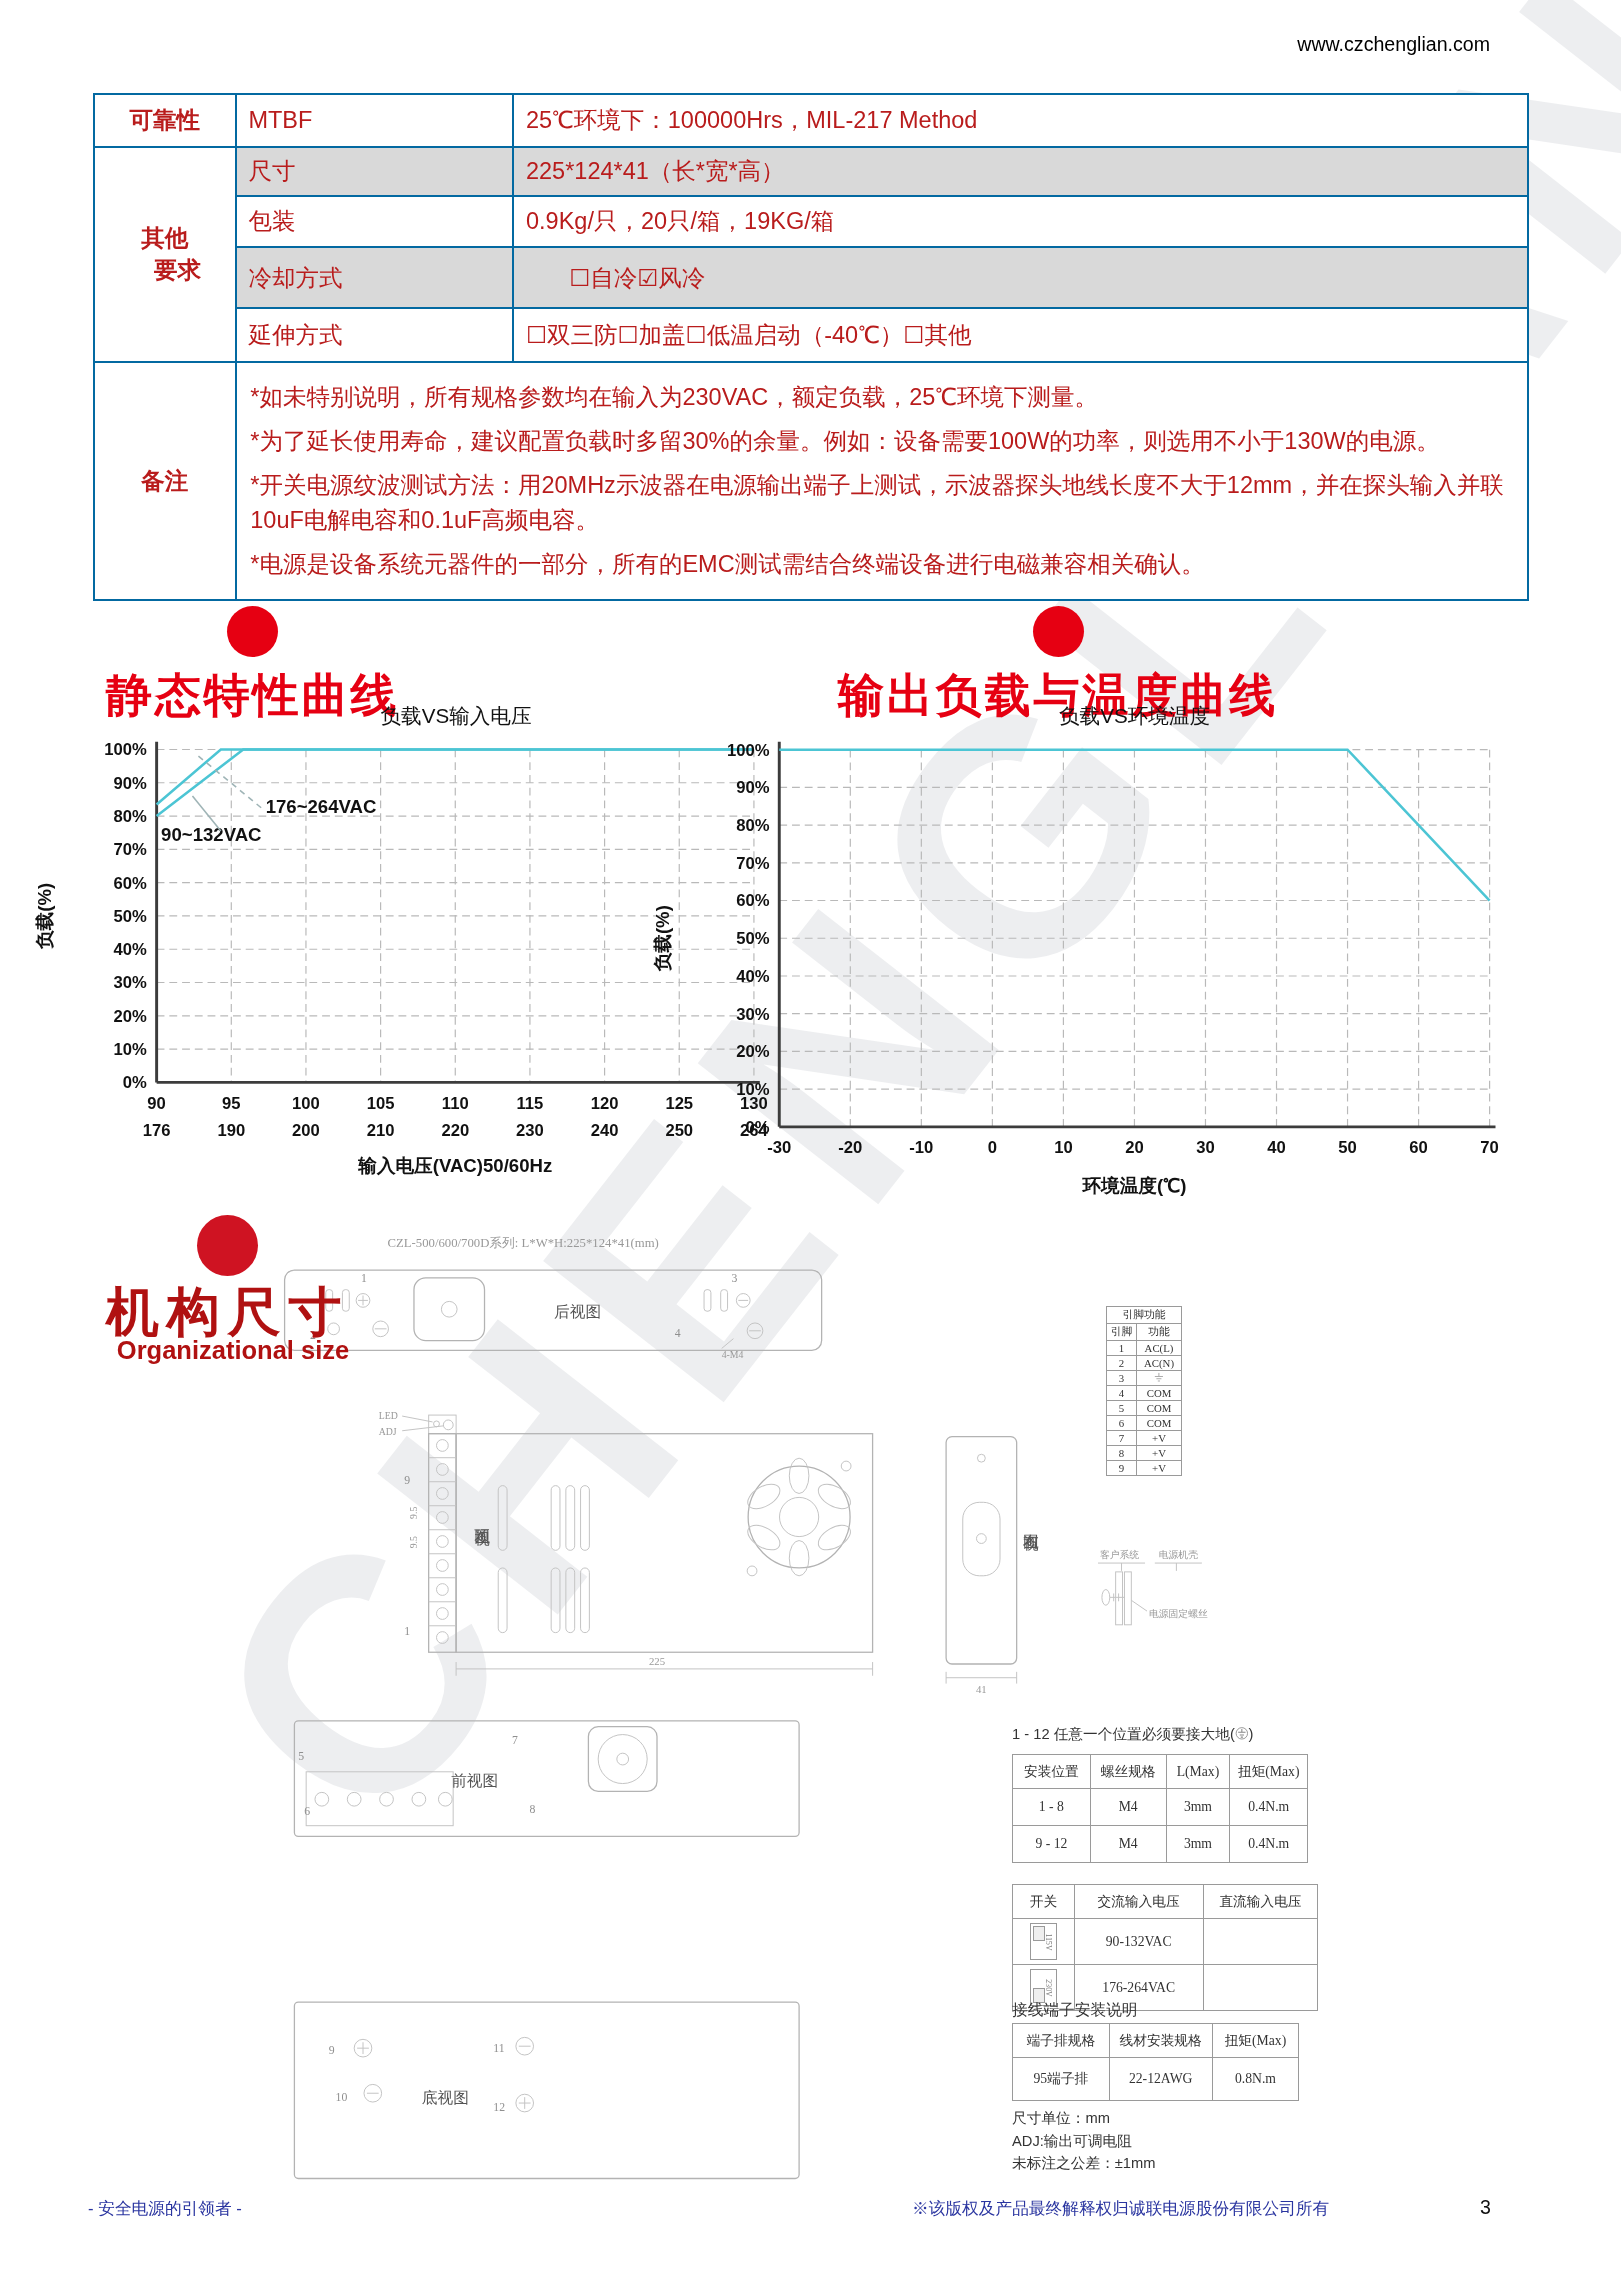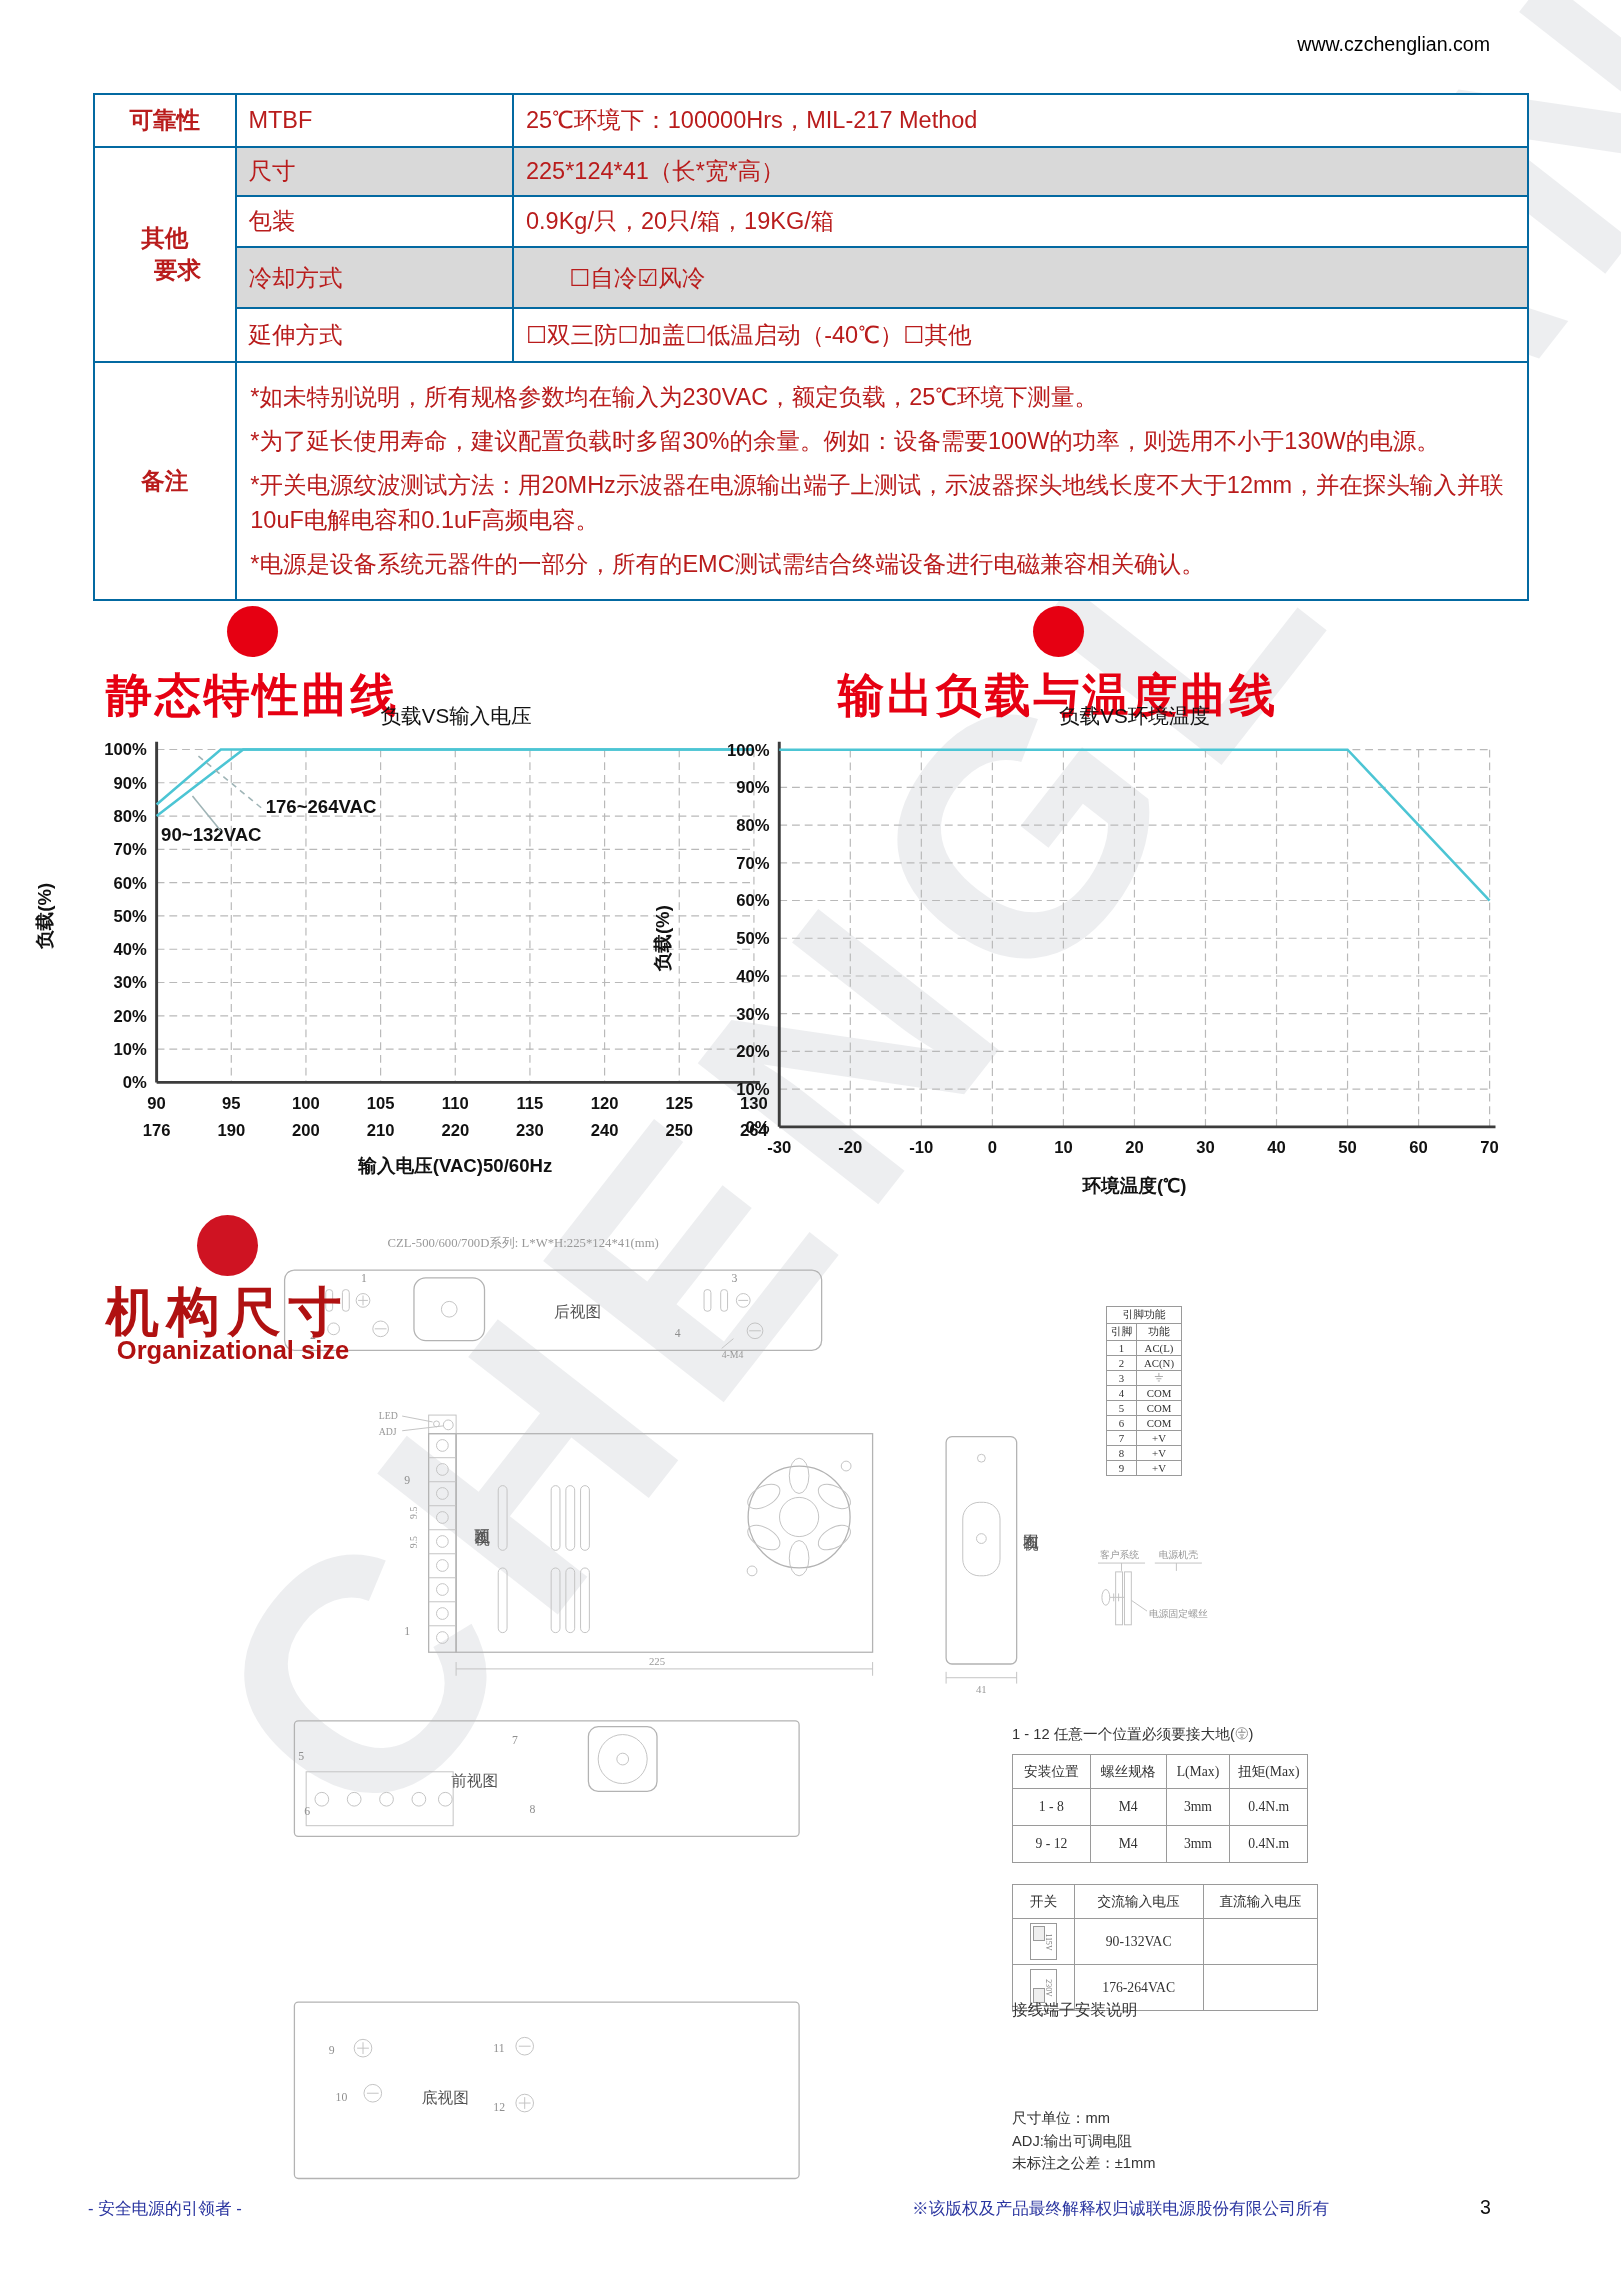--- a/index.html
+++ b/index.html
@@ -500,20 +500,34 @@
           <span class="swlabel">230V</span>
         </div>
       </td>
       <td>176-264VAC</td>
       <td></td>
     </tr>
   </tbody>
     </table>
 
   <div class="abs serif-note" style="left:1012px;top:2000px;font-size:15.7px">接线端子安装说明</div>
+  <table class="mini mt" style="left:1012px;top:2023px">
+    <tbody>
+        <tr>
+      <td style="width:90px">端子排规格</td>
+      <td style="width:96px">线材安装规格</td>
+      <td style="width:80px">扭矩(Max)</td>
+    </tr>
+    <tr style="height:43px">
+      <td>95端子排</td>
+      <td>22-12AWG</td>
+      <td>0.8N.m</td>
+    </tr>
+  </tbody>
+    </table>
 
   <div class="abs serif-note" style="left:1012px;top:2107px;font-size:14.7px;line-height:22.5px">
     <div>尺寸单位：mm</div>
     <div>ADJ:输出可调电阻</div>
     <div>未标注之公差：±1mm</div>
   </div>
 
   <div class="abs footer-text" style="left:88px;top:2197px">- 安全电源的引领者 -</div>
   <div class="abs footer-text" style="left:912px;top:2197px">※该版权及产品最终解释权归诚联电源股份有限公司所有</div>
   <div class="abs page-num" style="left:1480px;top:2196px">3</div>

